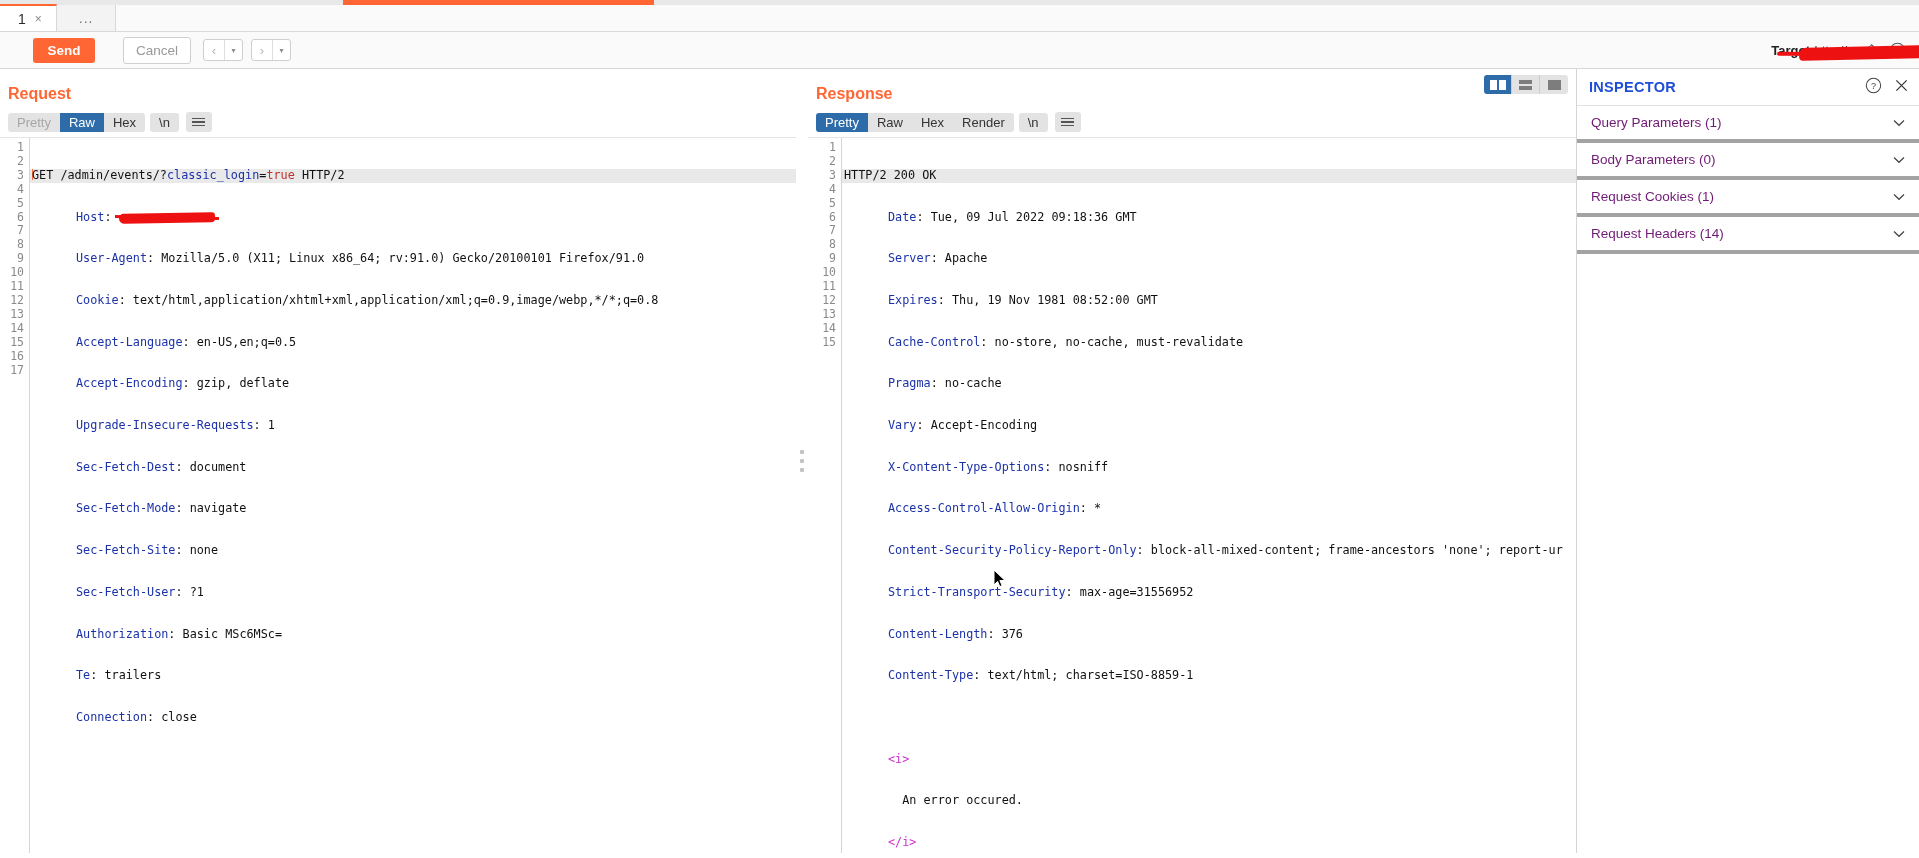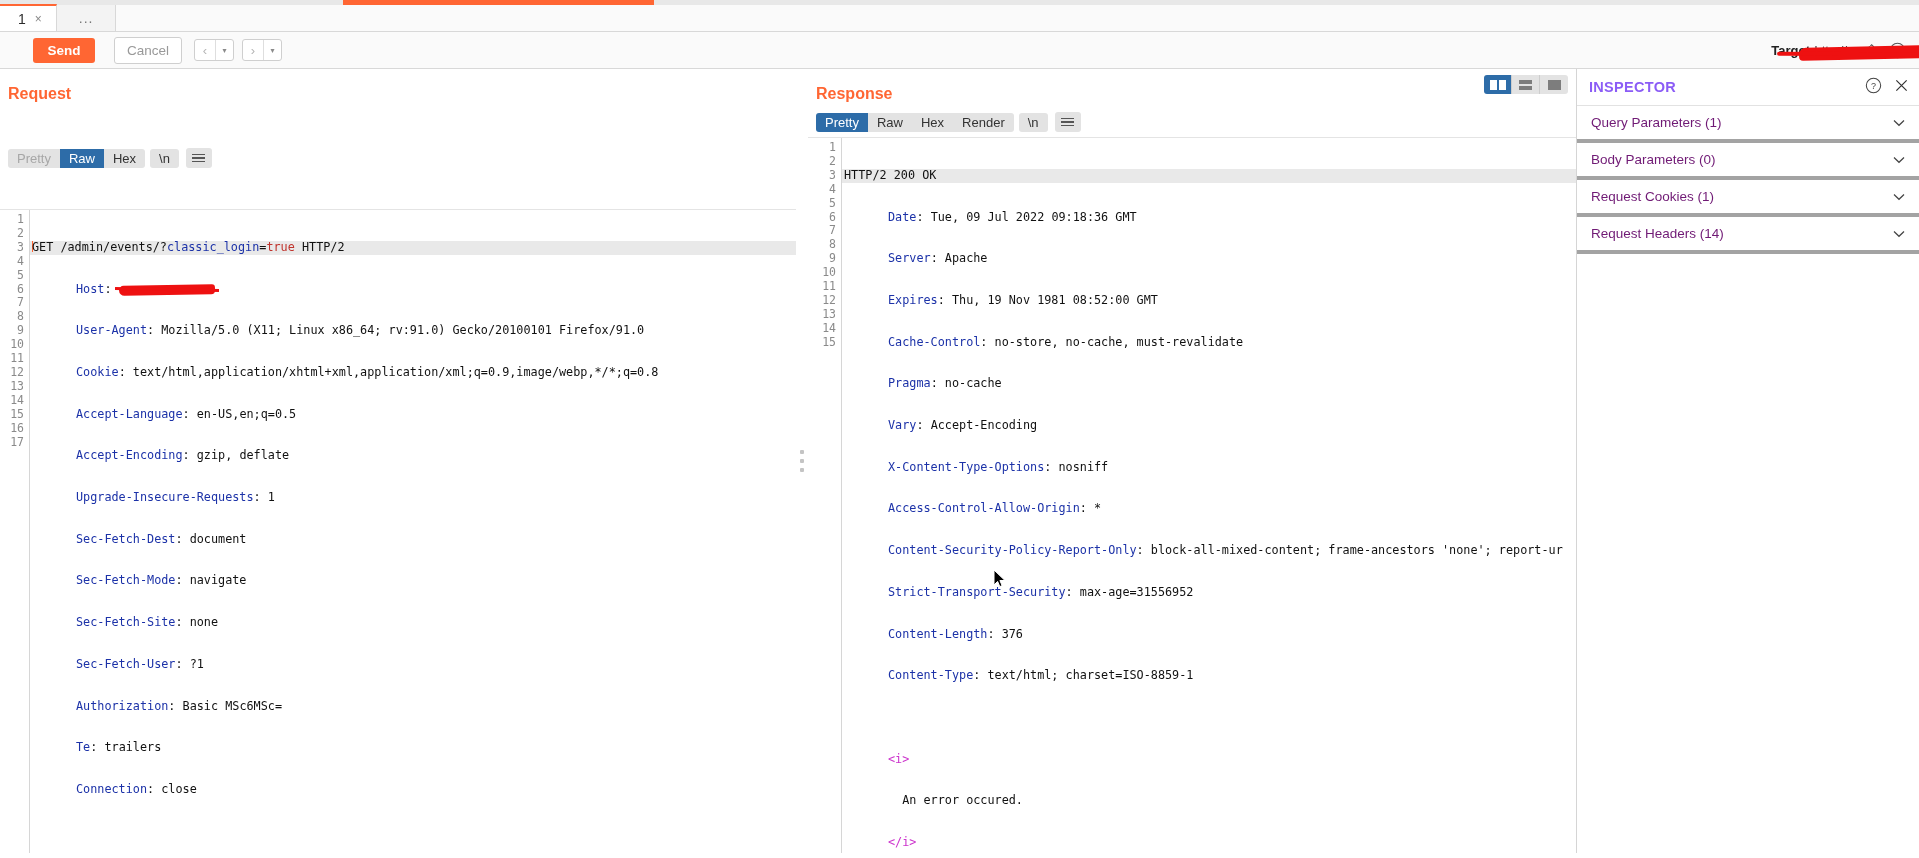--- a/index.html
+++ b/index.html
@@ -43,21 +43,21 @@
     display: flex; align-items: center; padding: 0 12px; position: relative;
   }
   .btn-send {
     background: #ff6633; color: #ffffff; border: none; border-radius: 3px;
     font-size: 13.5px; font-weight: bold; font-family: "Liberation Sans", sans-serif;
     padding: 5px 0; width: 62px; cursor: pointer; margin-left: 21px;
   }
   .btn-cancel {
     background: #ffffff; color: #999; border: 1px solid #cfcfcf; border-radius: 3px;
     font-size: 13.5px; font-family: "Liberation Sans", sans-serif;
-    padding: 5px 0; width: 68px; margin-left: 19px; cursor: pointer;
+    padding: 5px 0; width: 68px; margin-left: 28px; cursor: pointer;
   }
   .navgrp {
     display: flex; align-items: stretch; margin-left: 12px;
     border: 1px solid #cfcfcf; border-radius: 3px; background: #fff; height: 22px;
     overflow: hidden;
   }
   .navgrp .arrow {
     width: 20px; display: flex; align-items: center; justify-content: center;
     color: #b5b5b5; font-size: 13px; cursor: pointer;
   }
@@ -86,21 +86,21 @@
     transform: rotate(1.4deg);
   }
   .icon-btn {
     width: 20px; height: 20px; display: flex; align-items: center;
     justify-content: center; cursor: pointer; color: #555;
   }
 
   
   .main { display: flex; height: 784px; align-items: stretch; }
   .pane { display: flex; flex-direction: column; position: relative; }
-  .pane-request { width: 796px; border-right: none; gap: 36px; }
+  .pane-request { width: 796px; border-right: none; }
   .splitter {
     width: 12px; background: #ffffff; display: flex;
     align-items: center; justify-content: center; cursor: col-resize;
   }
   .grip { display: flex; flex-direction: column; gap: 5px; }
   .grip i { display: block; width: 4px; height: 4px; background: #c4c4c4; border-radius: 1px; }
   .pane-response { width: 768px; }
 
   .pane-head { height: 40px; display: flex; align-items: center; padding: 10px 0 0 8px; position: relative; }
   .pane-title { font-size: 16px; font-weight: bold; color: #ff6633; font-family: "Liberation Sans", sans-serif; }
@@ -183,21 +183,21 @@
 
   
   .inspector {
     width: 343px; border-left: 1px solid #d5d5d5; background: #ffffff;
     display: flex; flex-direction: column;
   }
   .insp-head {
     height: 37px; display: flex; align-items: center; padding: 0 12px;
     border-bottom: 1px solid #e2e2e2; position: relative;
   }
-  .insp-title { font-size: 14.5px; font-weight: bold; color: #8b5cf6; letter-spacing: .3px; }
+  .insp-title { font-size: 14.5px; font-weight: bold; color: #1d4ed8; letter-spacing: .3px; }
   .insp-head-icons { position: absolute; right: 10px; display: flex; align-items: center; gap: 12px; }
   .insp-row {
     height: 37px; display: flex; align-items: center; justify-content: space-between;
     padding: 0 14px; border-bottom: 4px solid #a3a3a3;
     font-size: 13.5px; color: #701a75; cursor: pointer;
   }
   .chev { color: #555; font-size: 11px; }
   .insp-rest { flex: 1; }
 </style>
 </head>

